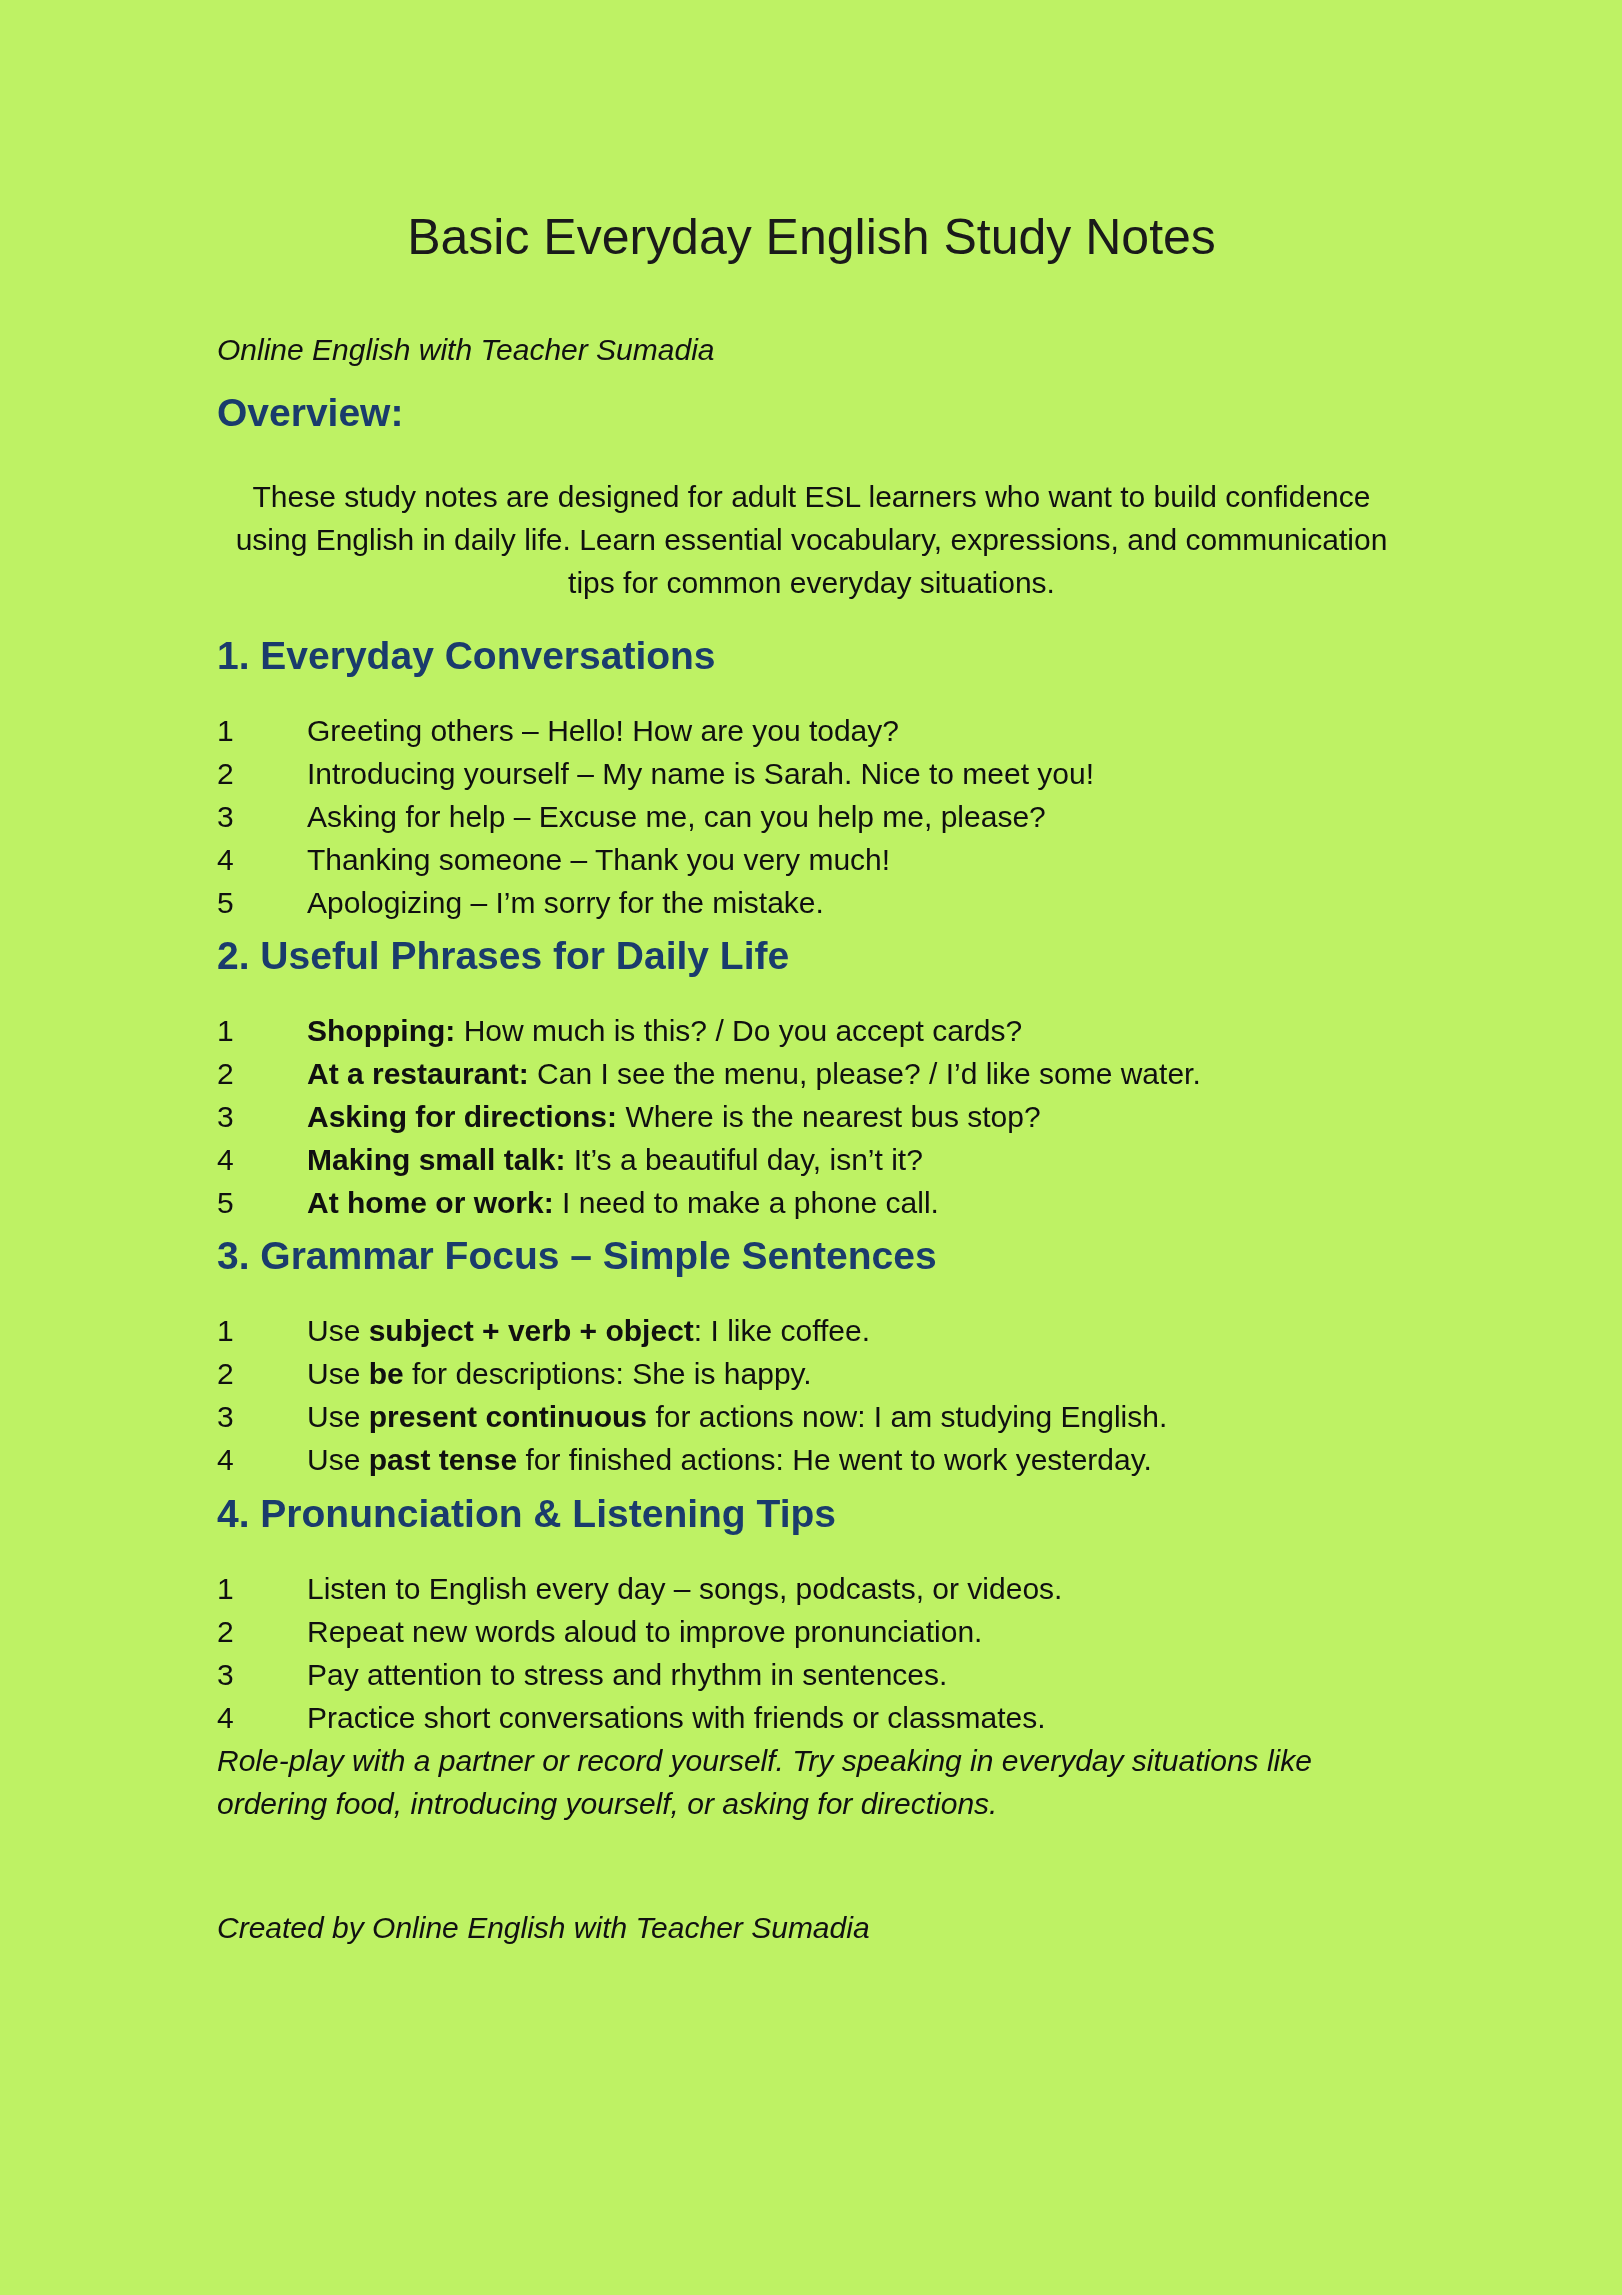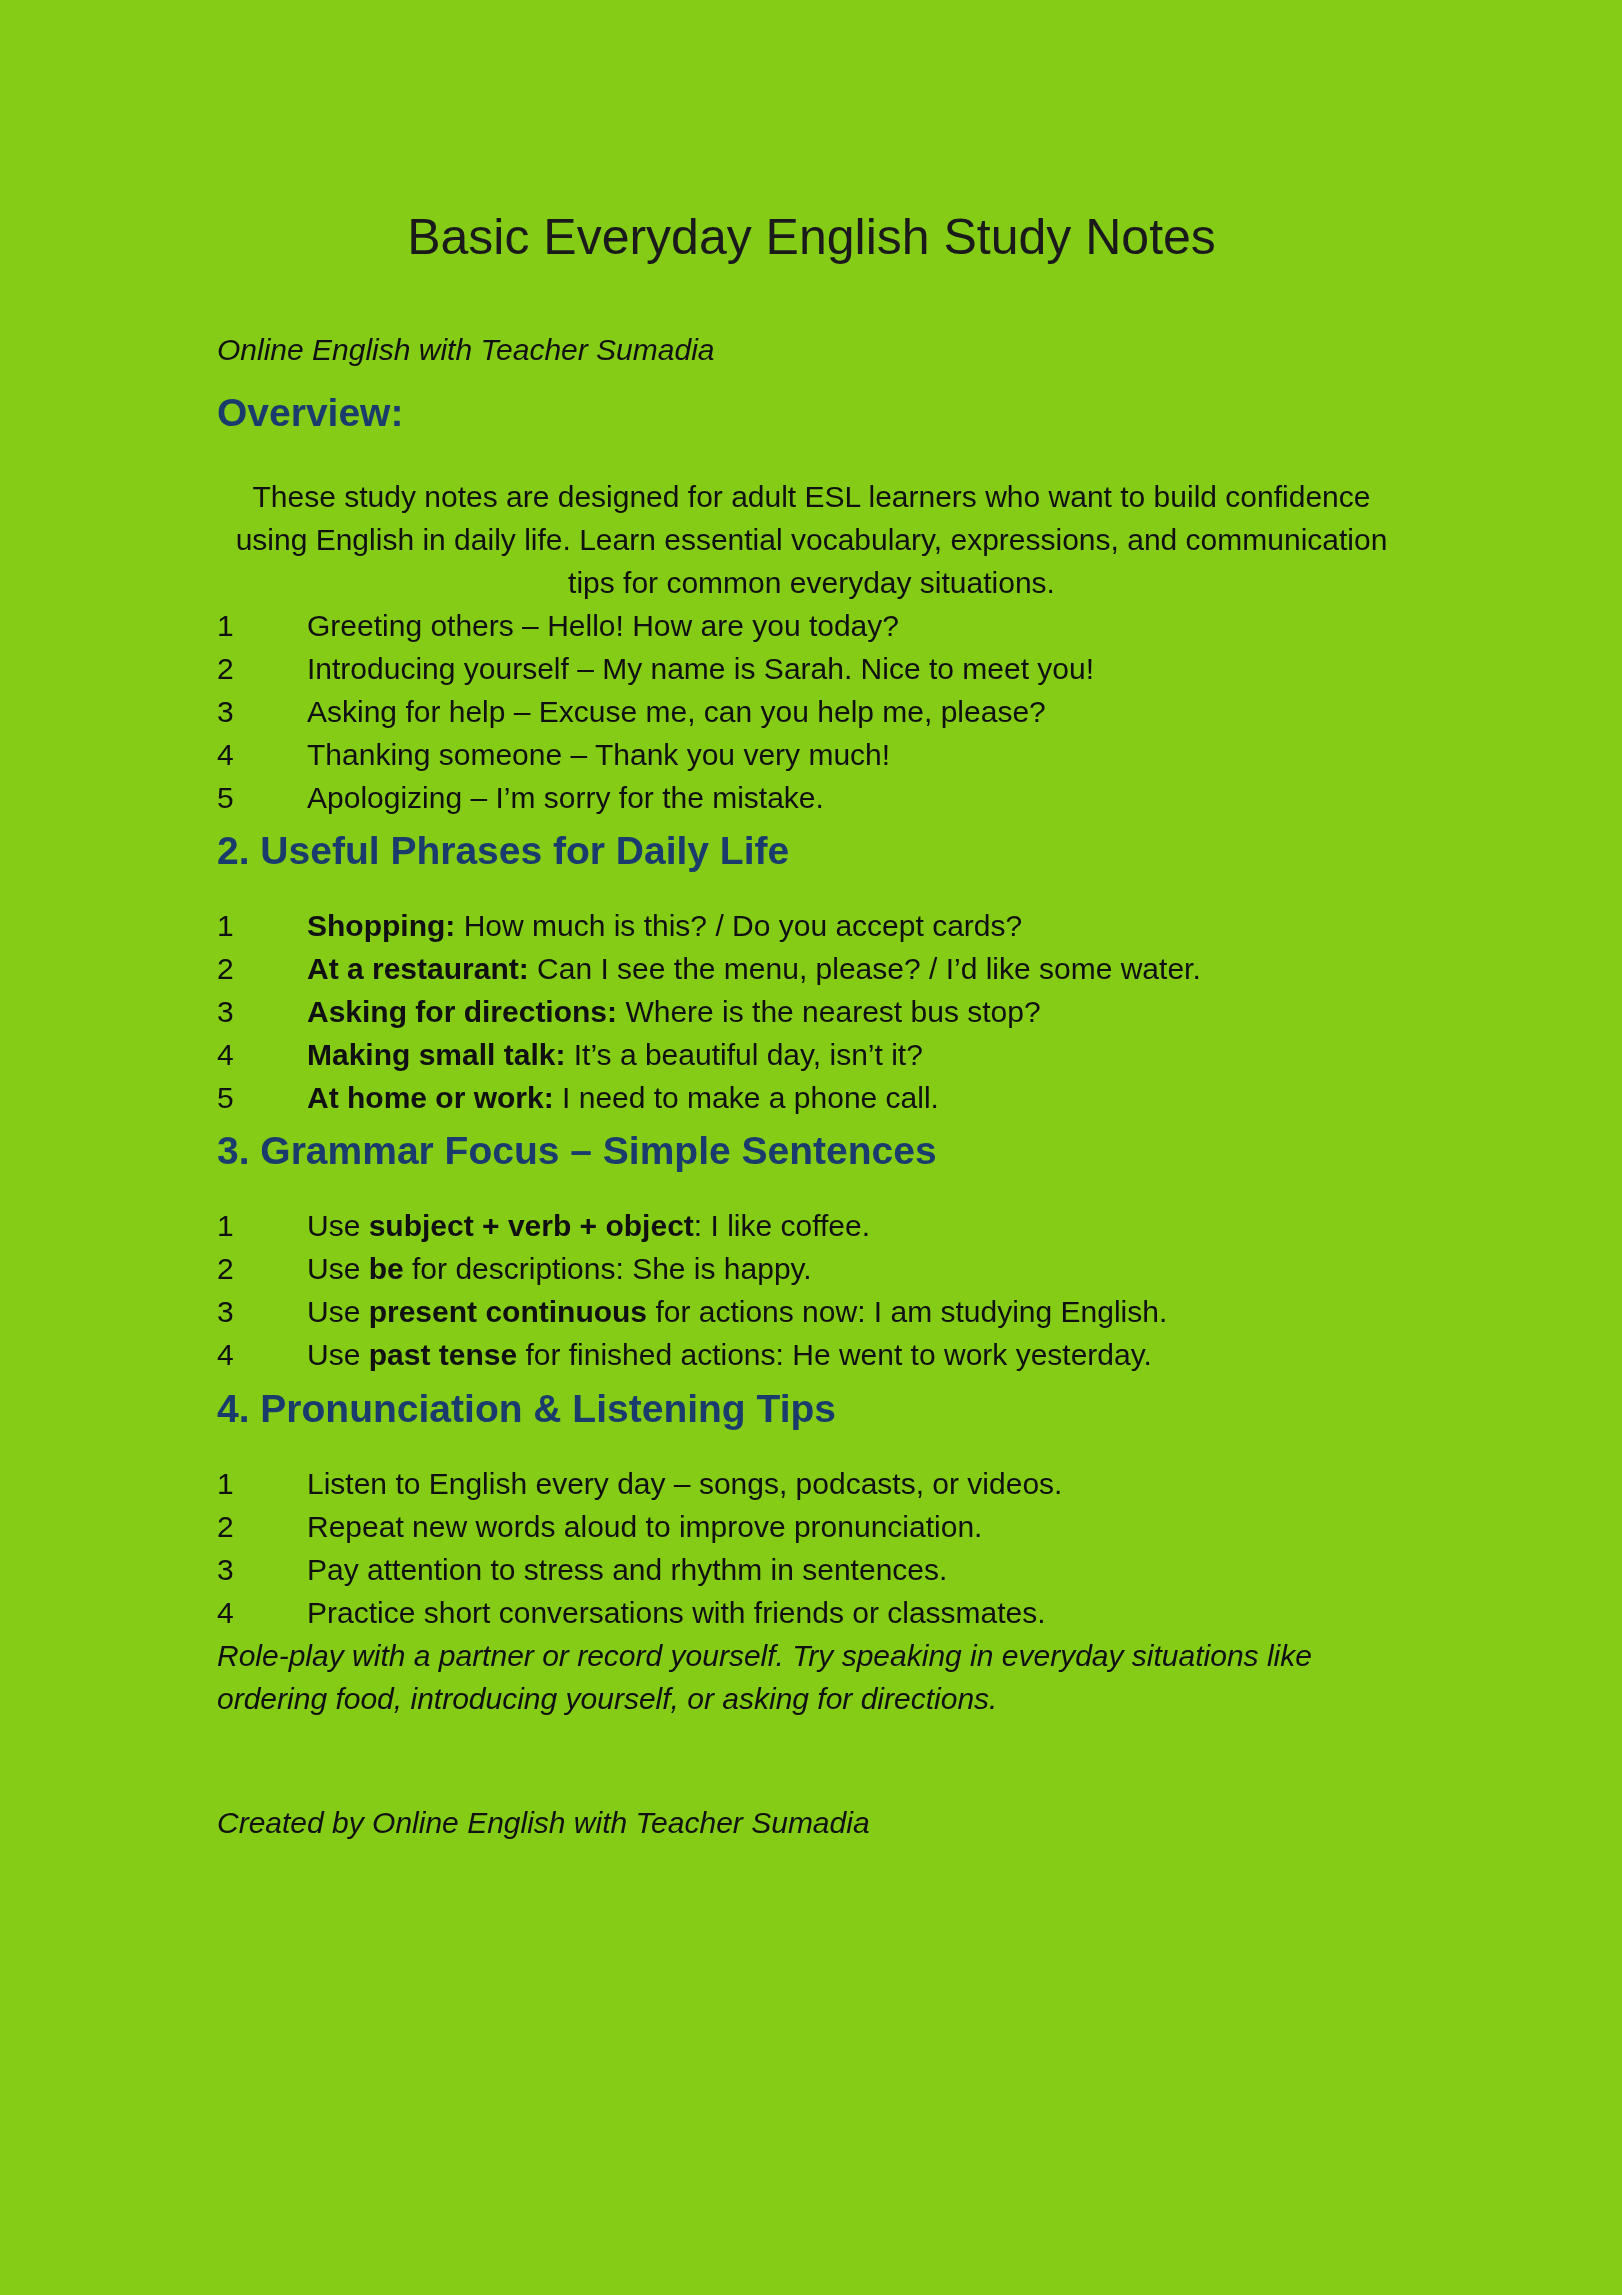--- a/index.html
+++ b/index.html
@@ -1,21 +1,21 @@
 <!DOCTYPE html>
 <html style="--accent: #1a3c6c;font-size:10.5px"><head>
 <meta charset="utf-8">
 <style>
   :root { --accent:#1a3c6c; --ink:#141414; }
   * { box-sizing:border-box; }
   html,body { margin:0; padding:0; background:#ffffff; }
   .page {
     position:relative;
     width:1623px; height:2295px;
-    background:#84cc16;
+    background:#bef264;
     font-family:"Liberation Sans", sans-serif;
     color:var(--ink);
     overflow:hidden;
   }
   .content { padding:0 217px; }
 
   h1.doc-title {
     margin:0; padding-top:211px;
     font-size:50px; line-height:52px;
     font-weight:400; text-align:center;
@@ -53,20 +53,21 @@
 <body>
 
 <div class="page">
   <main class="content">
     <h1 class="doc-title">Basic Everyday English Study Notes</h1>
     <p class="byline">Online English with Teacher Sumadia</p>
     <h2 class="h2 overview">Overview:</h2>
     <p class="body-text intro">These study notes are designed for adult ESL learners who want to build confidence using English in daily life. Learn essential vocabulary, expressions, and communication tips for common everyday situations.</p>
     <div id="sections">
         <section class="section">
+          <h2 class="h2">1. Everyday Conversations</h2>
           <div class="list">
             <div class="list-item">
               <span class="num">1</span>
               <span class="itext"><span>Greeting others – Hello! How are you today?</span></span>
             </div>
             <div class="list-item">
               <span class="num">2</span>
               <span class="itext"><span>Introducing yourself – My name is Sarah. Nice to meet you!</span></span>
             </div>
             <div class="list-item">

